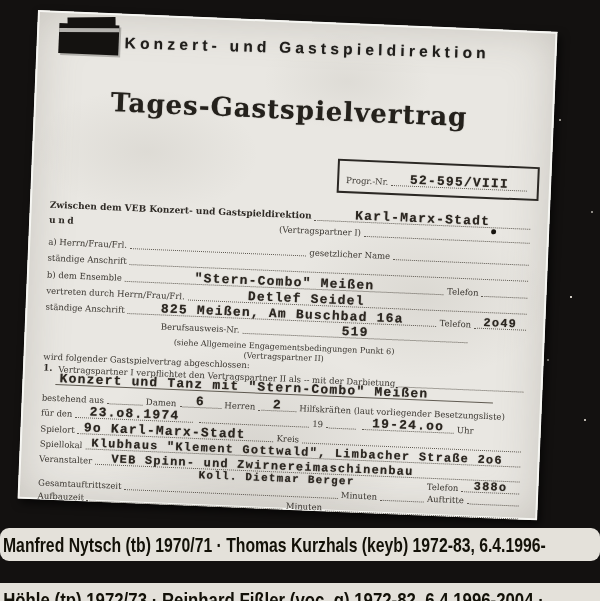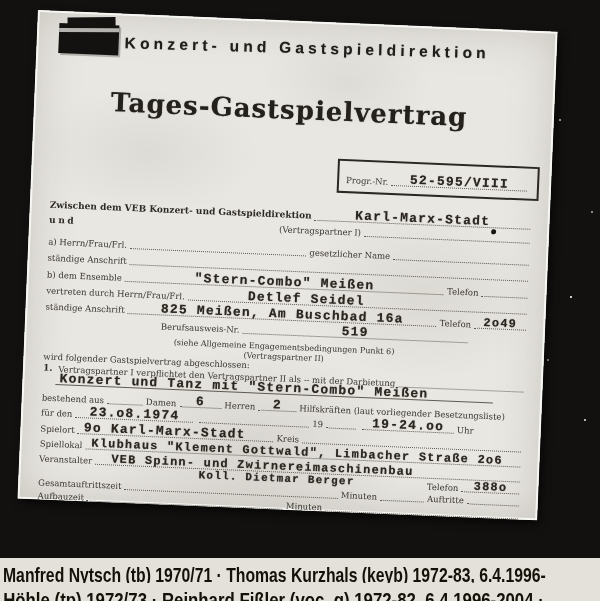--- a/index.html
+++ b/index.html
@@ -67,21 +67,21 @@
   .tw.lg{font-size:13px;}
   .tw.sm{font-size:11px;}
   .fill{flex:1 1 auto;border-bottom:1px dotted var(--line);margin:0 3px;min-width:8px;text-align:center;}
   .seg{flex:0 0 auto;border-bottom:1px dotted var(--line);margin:0 3px;text-align:center;}
   .solidline{border-bottom:1px solid rgba(62,56,46,.8);}
   .fill>.tw,.seg>.tw{position:relative;top:2px;display:inline-block;}
   .center-note{position:absolute;left:110px;right:110px;text-align:center;}
   .ink-dot{position:absolute;left:462px;top:200px;width:5px;height:5px;border-radius:50%;background:#17140f;}
   .und{letter-spacing:2.5px;}
   .strip{position:absolute;left:0;width:600px;height:33px;background:var(--caption_bg);overflow:hidden;}
-  .strip1{top:558px;}
+  .strip1{top:528px;border-radius:9px;}
   .strip2{top:583px;}
   .cap{
     display:block;white-space:nowrap;line-height:33px;padding-left:4px;
     font-family:"Liberation Sans",sans-serif;font-weight:bold;font-size:21px;color:var(--caption_ink);
     transform-origin:0 50%;
   }
   .strip1 .cap{transform:scaleX(0.75);}
   .strip2 .cap{transform:scaleX(0.80);}
 </style>
 </head>

